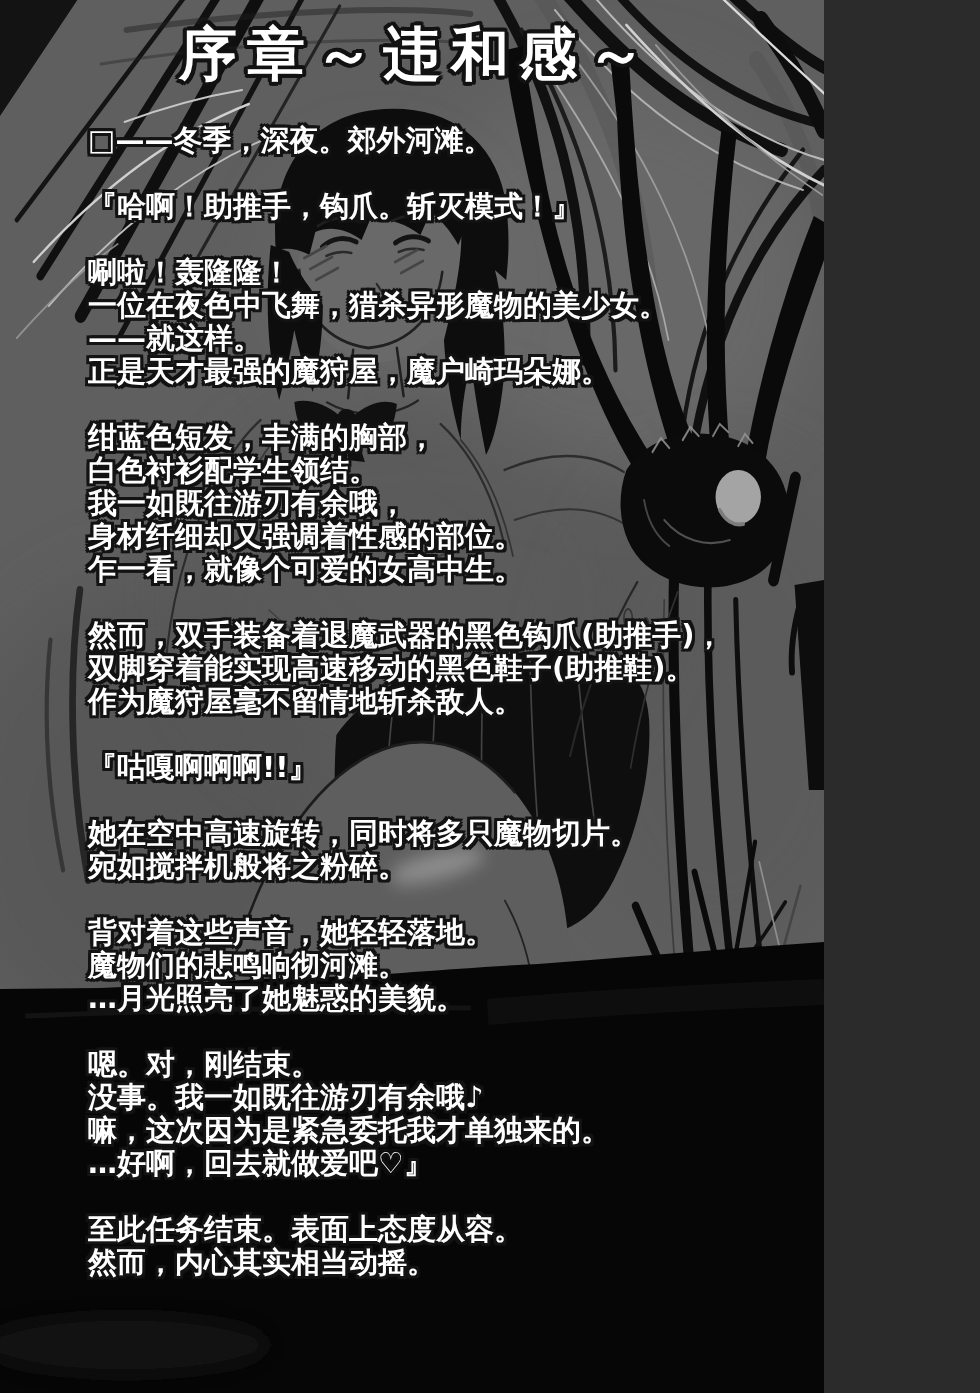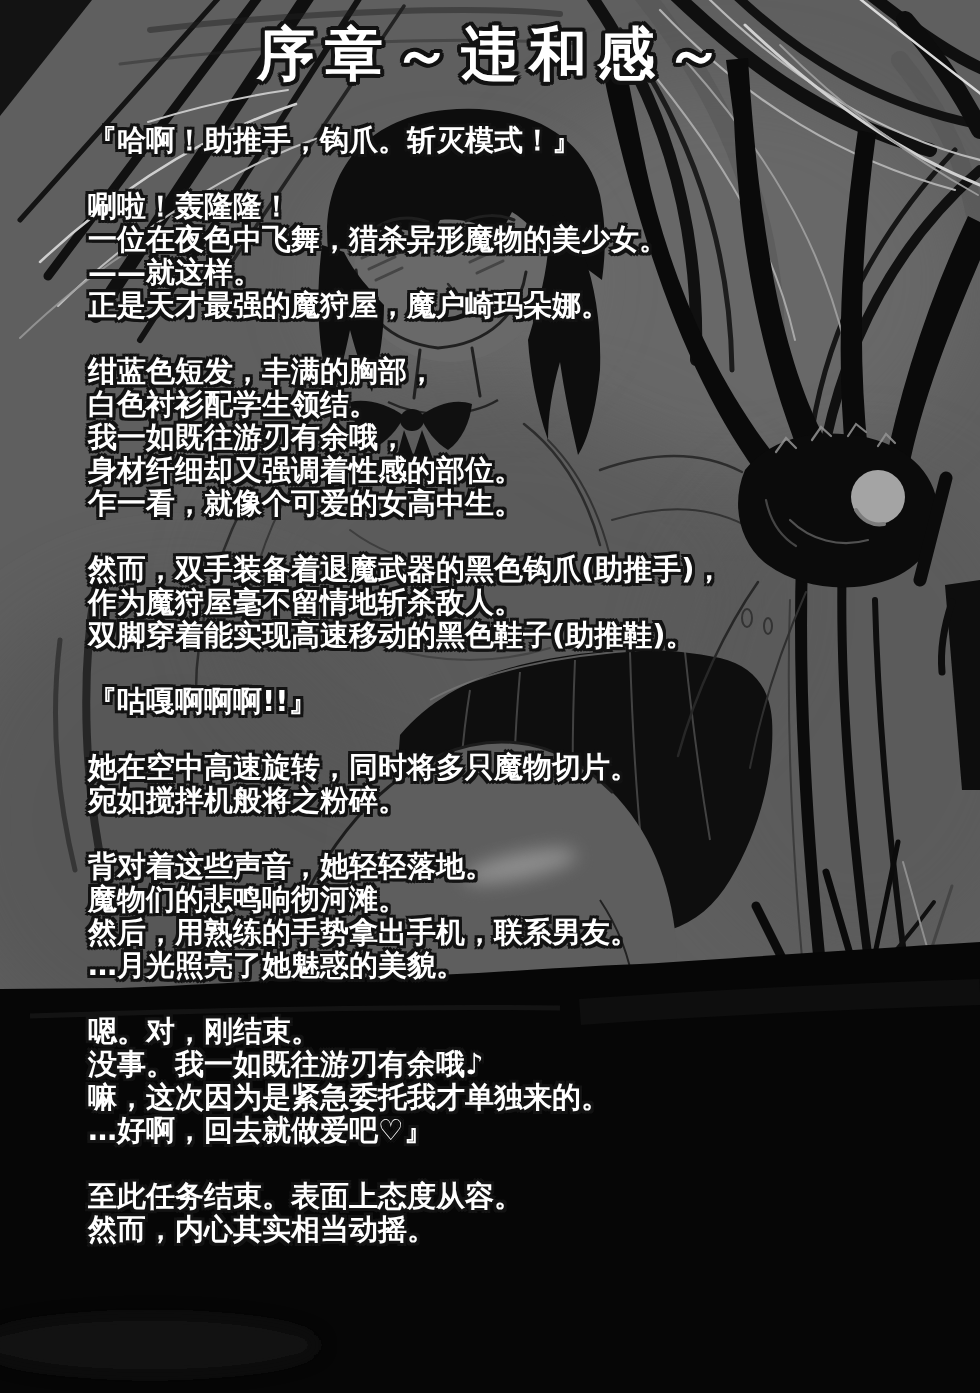--- a/index.html
+++ b/index.html
@@ -1,18 +1,18 @@
 <!DOCTYPE html>
 <html><head>
 <meta charset="utf-8">
 <style>
   html,body{margin:0;padding:0;background:#2b2b2b;}
   .page{
     position:relative;
-    width:980px;height:1393px;
+    width:824px;height:1393px;
     overflow:hidden;
     background:#5f5f5f;
     font-family:"DejaVu Sans",sans-serif;
   }
   .art{position:absolute;inset:0;width:100%;height:100%;display:block;}
   .text-layer{position:absolute;inset:0;}
   .page-title{
     position:absolute;top:22px;left:0;right:0;
     margin:0;
     text-align:center;
@@ -235,51 +235,53 @@
       <path d="M30,1016 C220,1010 420,1006 560,1008" fill="none" stroke="#151515" stroke-width="5" opacity="0.9"></path>
       <path d="M580,1012 C720,1002 860,996 980,992" fill="none" stroke="#101010" stroke-width="26" opacity="0.8"></path>
       <ellipse cx="150" cy="1345" rx="170" ry="30" fill="#121212" opacity="0.8" filter="url(#soft2)"></ellipse>
     </g>
   </svg>
 
   <div class="text-layer">
     <h1 class="page-title">序章～违和感～</h1>
     <div class="story">
         <div class="paragraph">
+          <div class="text-line">□——冬季，深夜。郊外河滩。</div>
+        </div>
+        <div class="paragraph">
           <div class="text-line">『哈啊！助推手，钩爪。斩灭模式！』</div>
         </div>
         <div class="paragraph">
           <div class="text-line">唰啦！轰隆隆！</div>
           <div class="text-line">一位在夜色中飞舞，猎杀异形魔物的美少女。</div>
           <div class="text-line">——就这样。</div>
           <div class="text-line">正是天才最强的魔狩屋，魔户崎玛朵娜。</div>
         </div>
         <div class="paragraph">
           <div class="text-line">绀蓝色短发，丰满的胸部，</div>
           <div class="text-line">白色衬衫配学生领结。</div>
           <div class="text-line">我一如既往游刃有余哦，</div>
           <div class="text-line">身材纤细却又强调着性感的部位。</div>
           <div class="text-line">乍一看，就像个可爱的女高中生。</div>
         </div>
         <div class="paragraph">
           <div class="text-line">然而，双手装备着退魔武器的黑色钩爪(助推手)，</div>
+          <div class="text-line">双脚穿着能实现高速移动的黑色鞋子(助推鞋)。</div>
           <div class="text-line">作为魔狩屋毫不留情地斩杀敌人。</div>
-          <div class="text-line">双脚穿着能实现高速移动的黑色鞋子(助推鞋)。</div>
         </div>
         <div class="paragraph">
           <div class="text-line">『咕嘎啊啊啊!!』</div>
         </div>
         <div class="paragraph">
           <div class="text-line">她在空中高速旋转，同时将多只魔物切片。</div>
           <div class="text-line">宛如搅拌机般将之粉碎。</div>
         </div>
         <div class="paragraph">
           <div class="text-line">背对着这些声音，她轻轻落地。</div>
           <div class="text-line">魔物们的悲鸣响彻河滩。</div>
-          <div class="text-line">然后，用熟练的手势拿出手机，联系男友。</div>
           <div class="text-line">…月光照亮了她魅惑的美貌。</div>
         </div>
         <div class="paragraph">
           <div class="text-line">嗯。对，刚结束。</div>
           <div class="text-line">没事。我一如既往游刃有余哦♪</div>
           <div class="text-line">嘛，这次因为是紧急委托我才单独来的。</div>
           <div class="text-line">…好啊，回去就做爱吧♡』</div>
         </div>
         <div class="paragraph">
           <div class="text-line">至此任务结束。表面上态度从容。</div>

